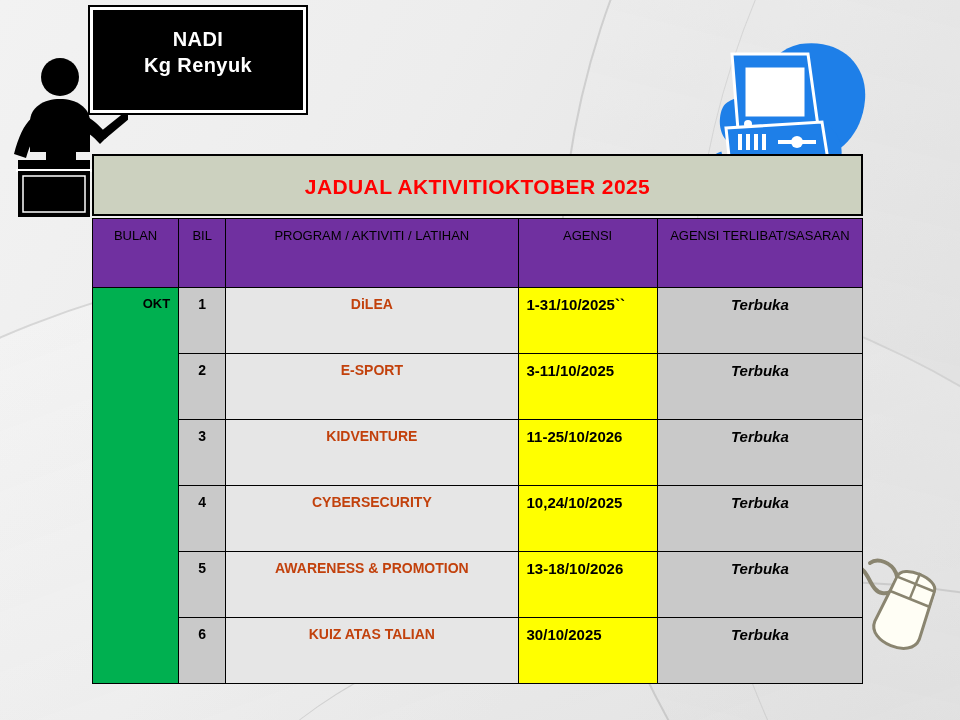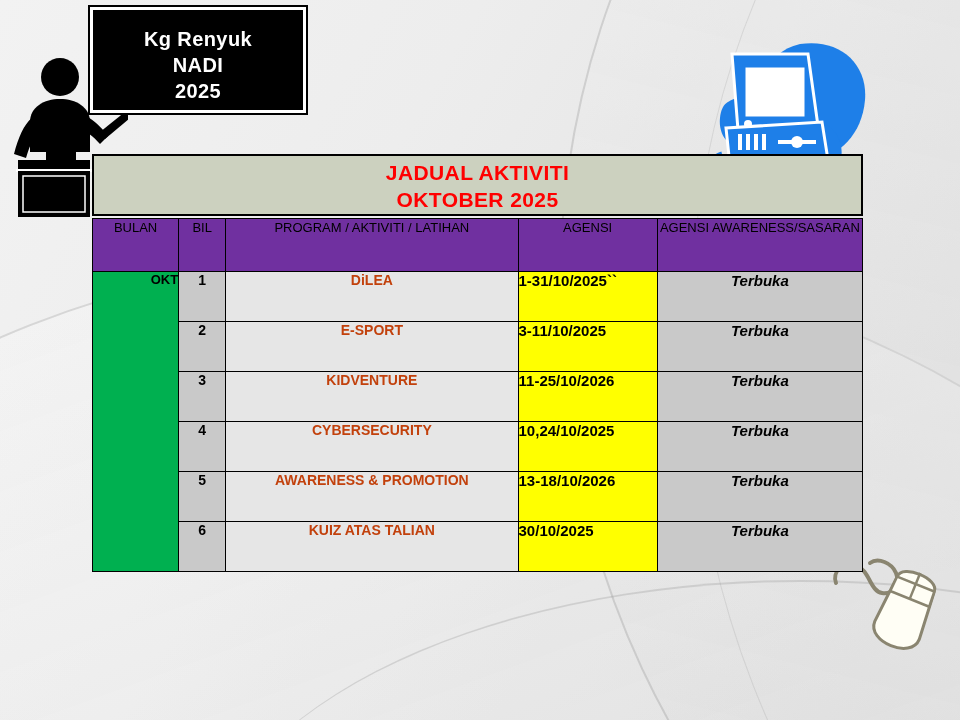--- a/index.html
+++ b/index.html
@@ -121,21 +121,20 @@
     left: 92px;
     top: 154px;
     width: 771px;
   }
   .title-bar {
     border: 2px solid #000000;
     background: #ccd1bf;
     height: 62px;
     box-sizing: border-box;
     display: flex;
-    flex-direction: column;
     align-items: center;
     justify-content: center;
     padding-top: 2px;
   }
   .title-line {
     color: #ff0000;
     font-size: 21px;
     font-weight: bold;
     line-height: 27px;
     letter-spacing: 0.4px;
@@ -143,21 +142,21 @@
 
   table.schedule {
     border-collapse: collapse;
     table-layout: fixed;
     width: 771px;
     margin-top: 2px;
   }
   table.schedule th,
   table.schedule td {
     border: 1px solid #000000;
-    padding: 0;
+    padding: 8px;
     vertical-align: top;
   }
   thead th {
     background: #7030a0;
     color: #000000;
     font-size: 13px;
     font-weight: normal;
     text-align: center;
     height: 52px;
     vertical-align: middle;
@@ -232,23 +231,22 @@
       <rect x="38" y="95" width="30" height="18" fill="#000000"></rect>
       <path d="M92 80 L122 56 L127 62 L97 87 Z" fill="#000000"></path>
       <rect x="10" y="108" width="72" height="10" fill="#000000"></rect>
       <rect x="8" y="117" width="76" height="3" fill="#ffffff"></rect>
       <rect x="10" y="119" width="72" height="46" fill="#000000"></rect>
       <rect x="15" y="124" width="62" height="36" fill="none" stroke="#ffffff" stroke-width="1.5"></rect>
     </svg>
   </div>
 
   <div class="blackboard">
+    <div class="blackboard-line">NADI</div>
     <div class="blackboard-line">Kg Renyuk</div>
-    <div class="blackboard-line">NADI</div>
-    <div class="blackboard-line">2025</div>
   </div>
 
   <div class="computer-clipart">
     <svg width="185" height="200" viewBox="0 0 185 200" xmlns="http://www.w3.org/2000/svg">
       <path d="M100 14 C140 8 168 34 165 70 C162 104 140 126 112 130 C84 134 62 120 56 96 C50 70 62 22 100 14 Z" fill="#1E7FE8"></path>
       <path d="M40 66 C58 56 76 66 78 84 C80 104 66 120 48 120 C30 120 18 106 20 88 C22 72 28 72 40 66 Z" fill="#1E7FE8"></path>
       <path d="M58 90 C92 78 132 86 140 112 C148 138 126 158 94 160 C62 162 42 146 42 124 C42 106 46 94 58 90 Z" fill="#1E7FE8"></path>
       <g>
         <path d="M32 24 L108 24 L118 96 L38 100 Z" fill="#1E7FE8" stroke="#ffffff" stroke-width="3"></path>
         <rect x="44" y="36" width="62" height="52" fill="#ffffff" stroke="#1E7FE8" stroke-width="3"></rect>
@@ -293,21 +291,21 @@
           <col class="col-prog">
           <col class="col-tarikh">
           <col class="col-agensi">
       </colgroup>
       <thead>
         <tr>
           <th>BULAN</th>
           <th>BIL</th>
           <th>PROGRAM / AKTIVITI / LATIHAN</th>
           <th>AGENSI</th>
-          <th>AGENSI AWARENESS/SASARAN</th>
+          <th>AGENSI TERLIBAT/SASARAN</th>
         </tr>
       </thead>
       <tbody>
         <tr>
           <td class="cell-bulan" rowspan="6">OKT</td>
           <td class="cell-bil">1</td>
           <td class="cell-prog">DiLEA</td>
           <td class="cell-tarikh">1-31/10/2025``</td>
           <td class="cell-agensi">Terbuka</td>
         </tr>

